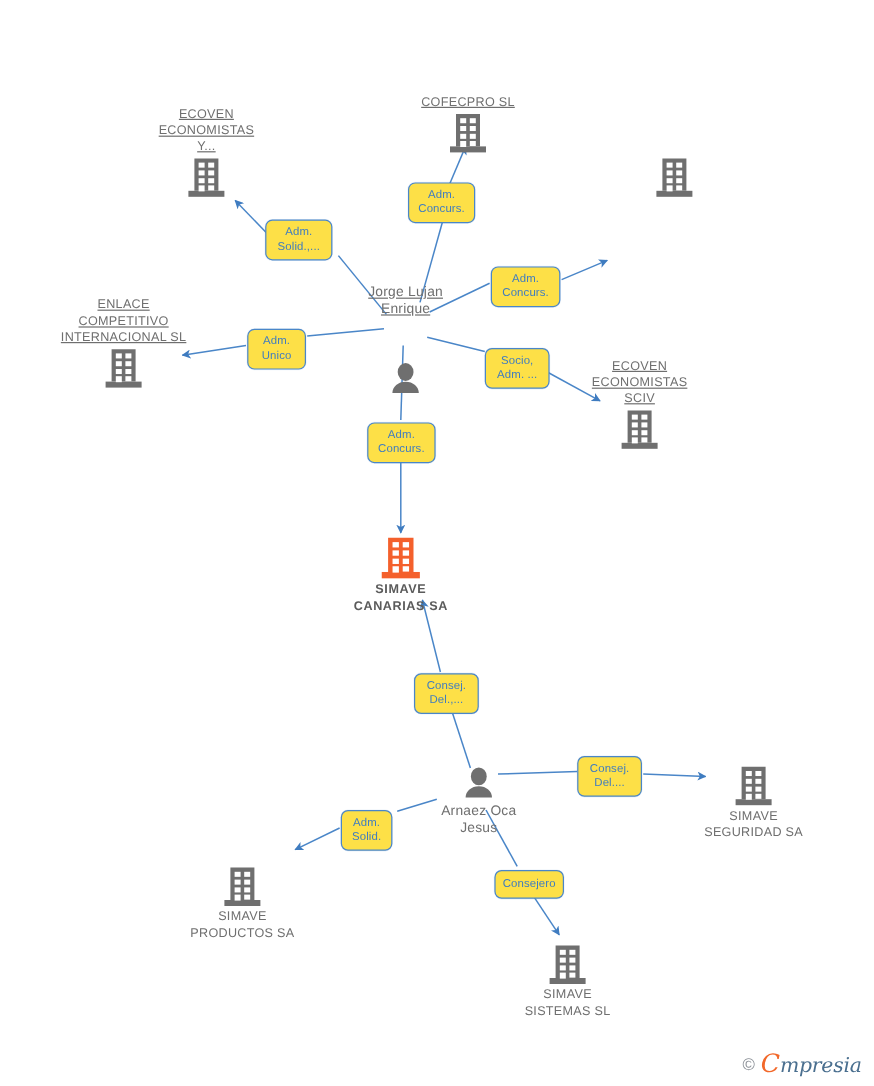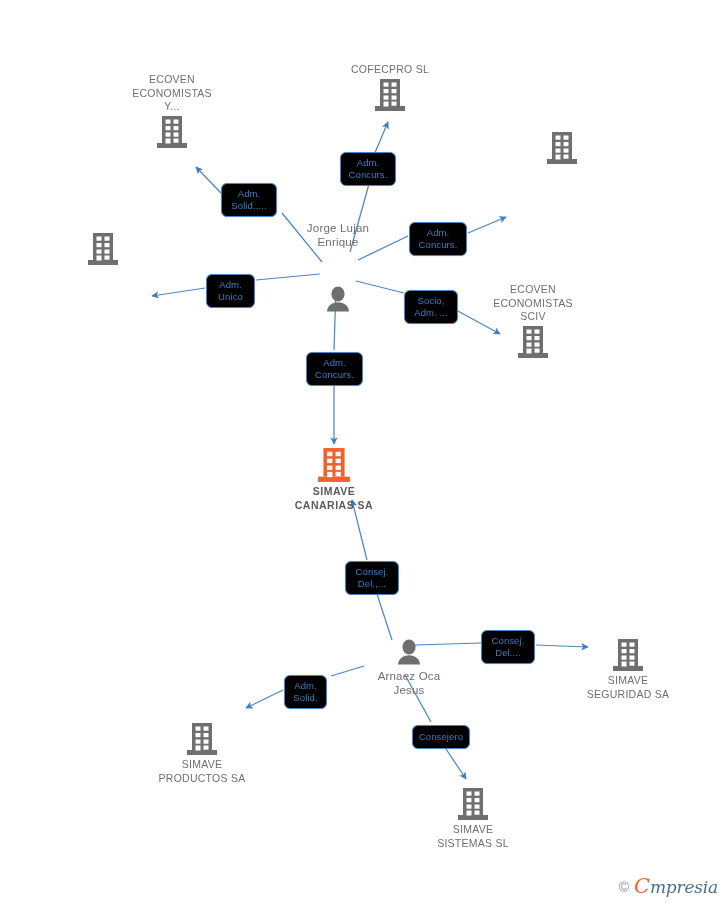--- a/index.html
+++ b/index.html
@@ -48,29 +48,29 @@
     color: #5b5b5b;
     font-weight: bold;
     letter-spacing: .5px;
   }
   .node.person .caption {
     font-size: 11.5px;
     line-height: 14px;
     color: #6f6f6f;
     letter-spacing: .2px;
   }
-  .node.caption-above .caption { margin: 0 0 1px 0; }
+  .node.caption-above .caption { margin: 16px 0 1px 0; text-decoration: underline; }
   .node.caption-above { display: flex; flex-direction: column; }
 
   
   .rel {
     position: absolute;
     border: 1.3px solid #4a86c8;
     border-radius: 6px;
-    background: #000000;
+    background: #fde047;
     color: #3f7cc0;
     font-size: 9.5px;
     line-height: 12px;
     text-align: center;
     padding: 4px 5px 4px 5px;
     white-space: pre-line;
     letter-spacing: .1px;
     box-shadow: 0 0 0 0.5px rgba(74,134,200,.12);
   }
 
@@ -208,20 +208,23 @@
           <rect x="9.5" y="17.5" width="5" height="4.2"></rect>
             <rect x="17.5" y="17.5" width="5" height="4.2"></rect>
           <rect x="9.5" y="23.5" width="5" height="5"></rect>
             <rect x="17.5" y="23.5" width="5" height="4.2"></rect>
         </g>
       </svg>
     </span>
   </div>
 
   <div class="node company caption-above" style="left:103px; top:232px;">
+    <div class="caption">ENLACE
+COMPETITIVO
+INTERNACIONAL SL</div>
     <span class="glyph">
       <svg width="32" height="34" viewBox="0 0 32 34">
         <g fill="#6f6f6f">
           <path d="M6 1 h20 v27 h-20 z"></path>
           <rect x="1" y="28" width="30" height="5"></rect>
         </g>
         <g fill="#ffffff">
           <rect x="9.5" y="4.5" width="5" height="4.2"></rect>
             <rect x="17.5" y="4.5" width="5" height="4.2"></rect>
           <rect x="9.5" y="11" width="5" height="4.2"></rect>
@@ -288,21 +291,21 @@
             <rect x="17.5" y="17.5" width="5" height="4.2"></rect>
           <rect x="9.5" y="23.5" width="5" height="5"></rect>
             <rect x="17.5" y="23.5" width="5" height="4.2"></rect>
         </g>
       </svg>
     </span>
     <div class="caption">SIMAVE
 CANARIAS SA</div>
   </div>
 
-  <div class="node person" style="left:409px; top:637px;">
+  <div class="node person" style="left:399px; top:637px;">
     <span class="glyph">
       <svg width="30" height="30" viewBox="0 0 30 30">
         <g fill="#6f6f6f">
           <ellipse cx="15" cy="10" rx="6.6" ry="7.4"></ellipse>
           <path d="M15 18.2 c-6.2 0 -11 4.1 -11 9.3 h22 c0 -5.2 -4.8 -9.3 -11 -9.3 z"></path>
         </g>
       </svg>
     </span>
     <div class="caption">Arnaez Oca
 Jesus</div>

